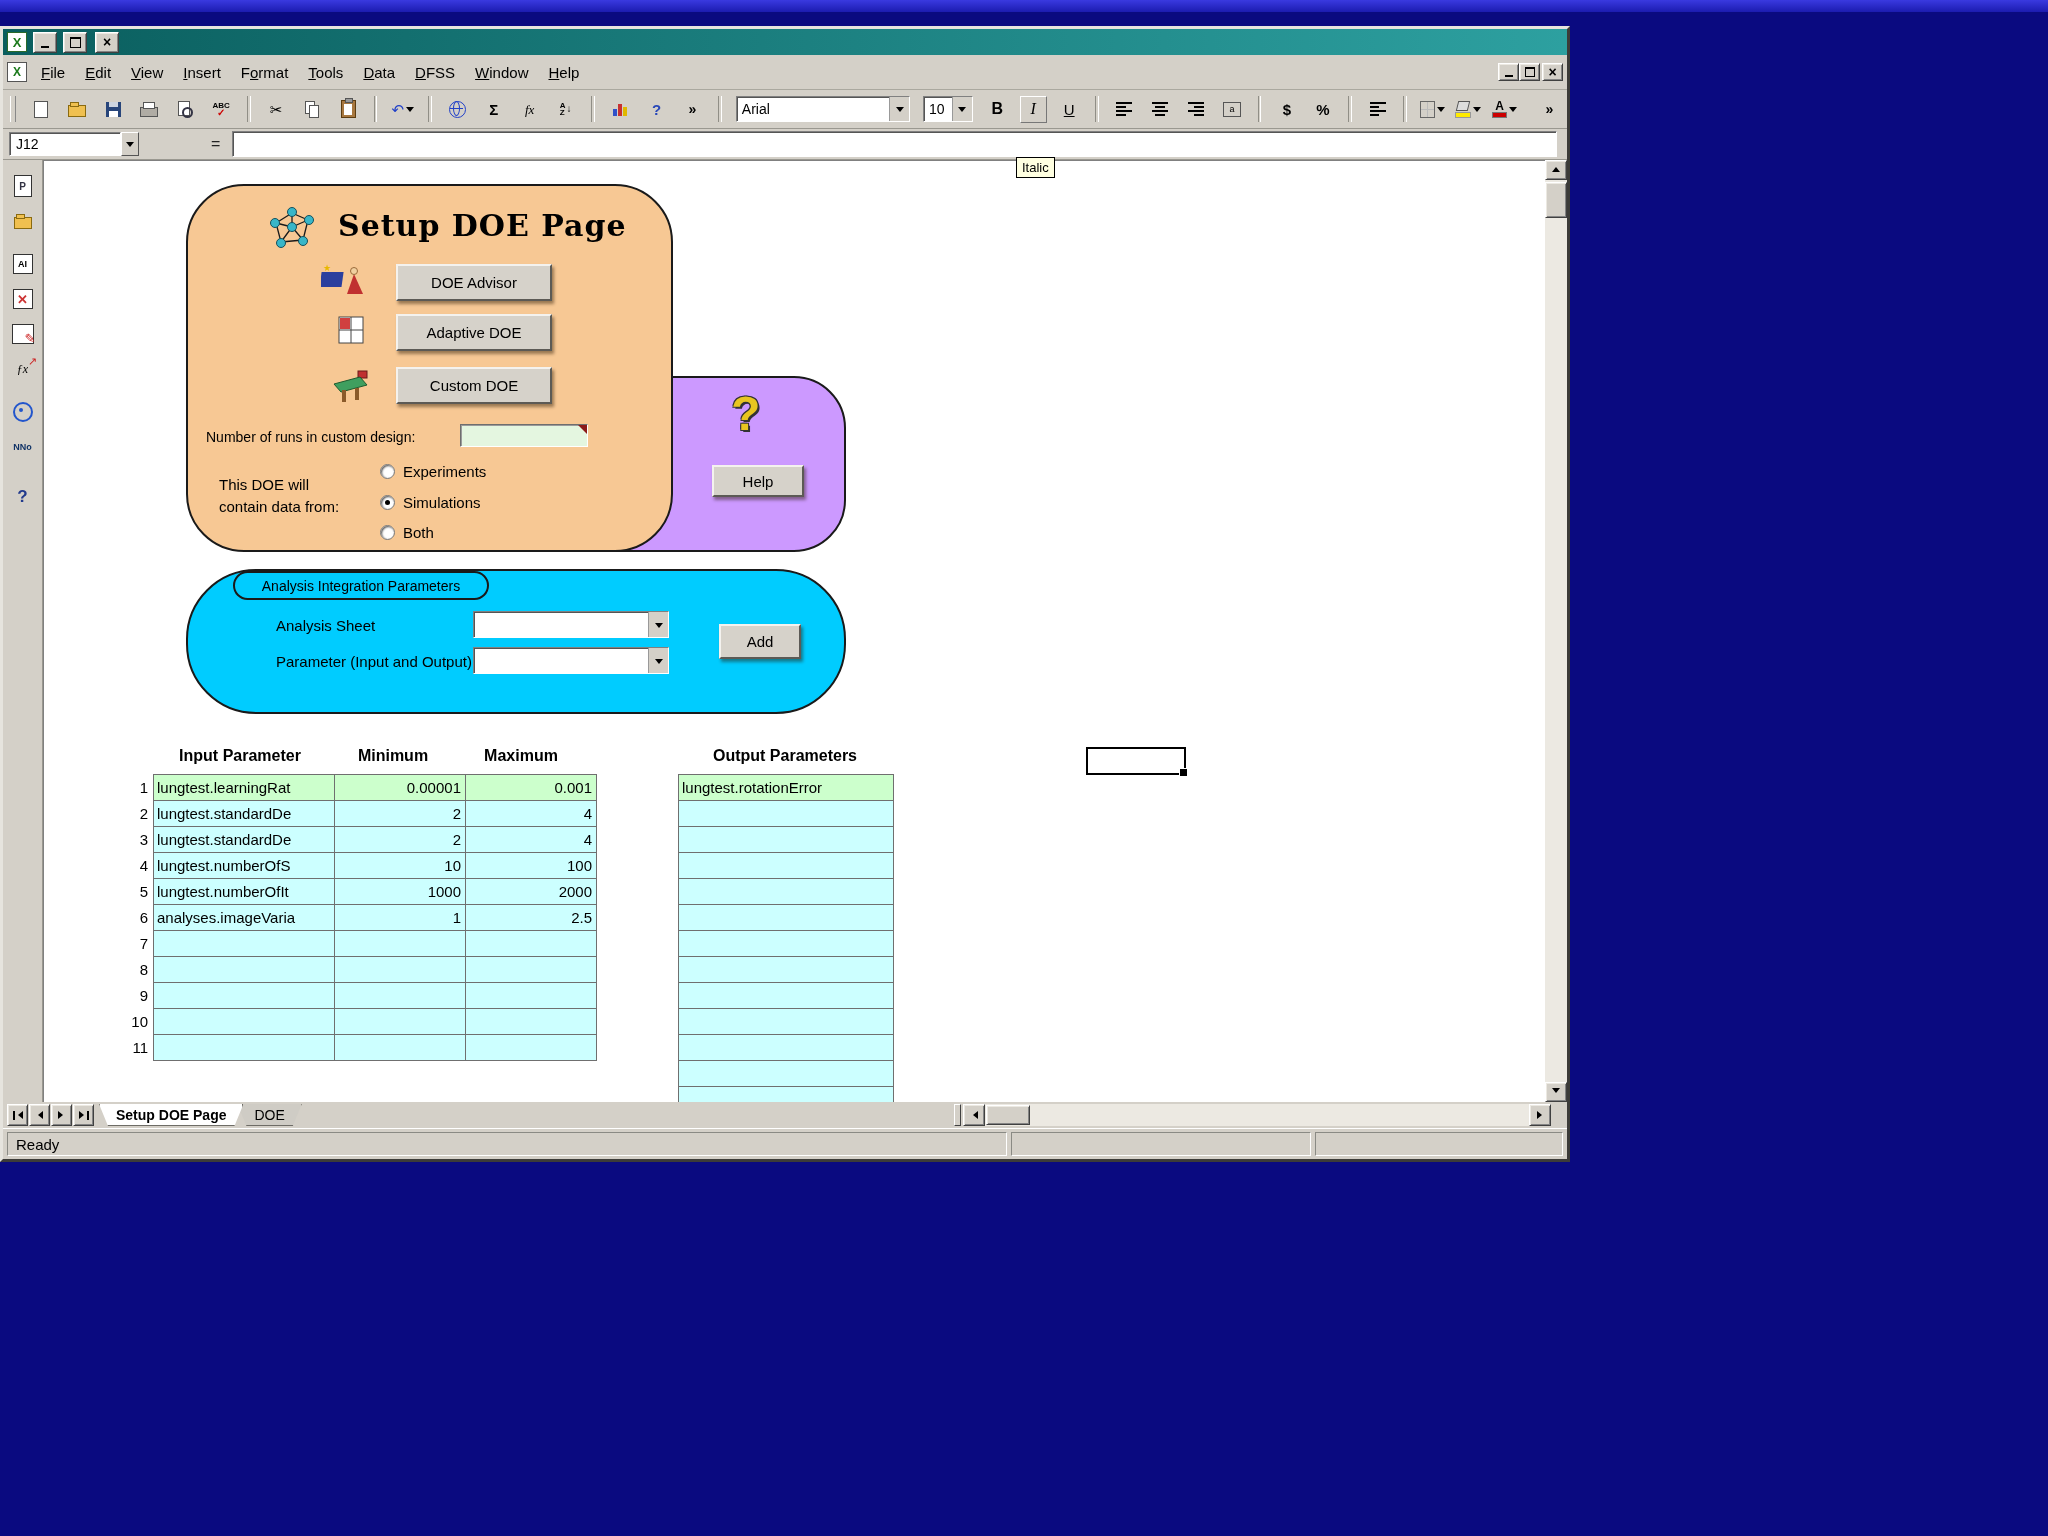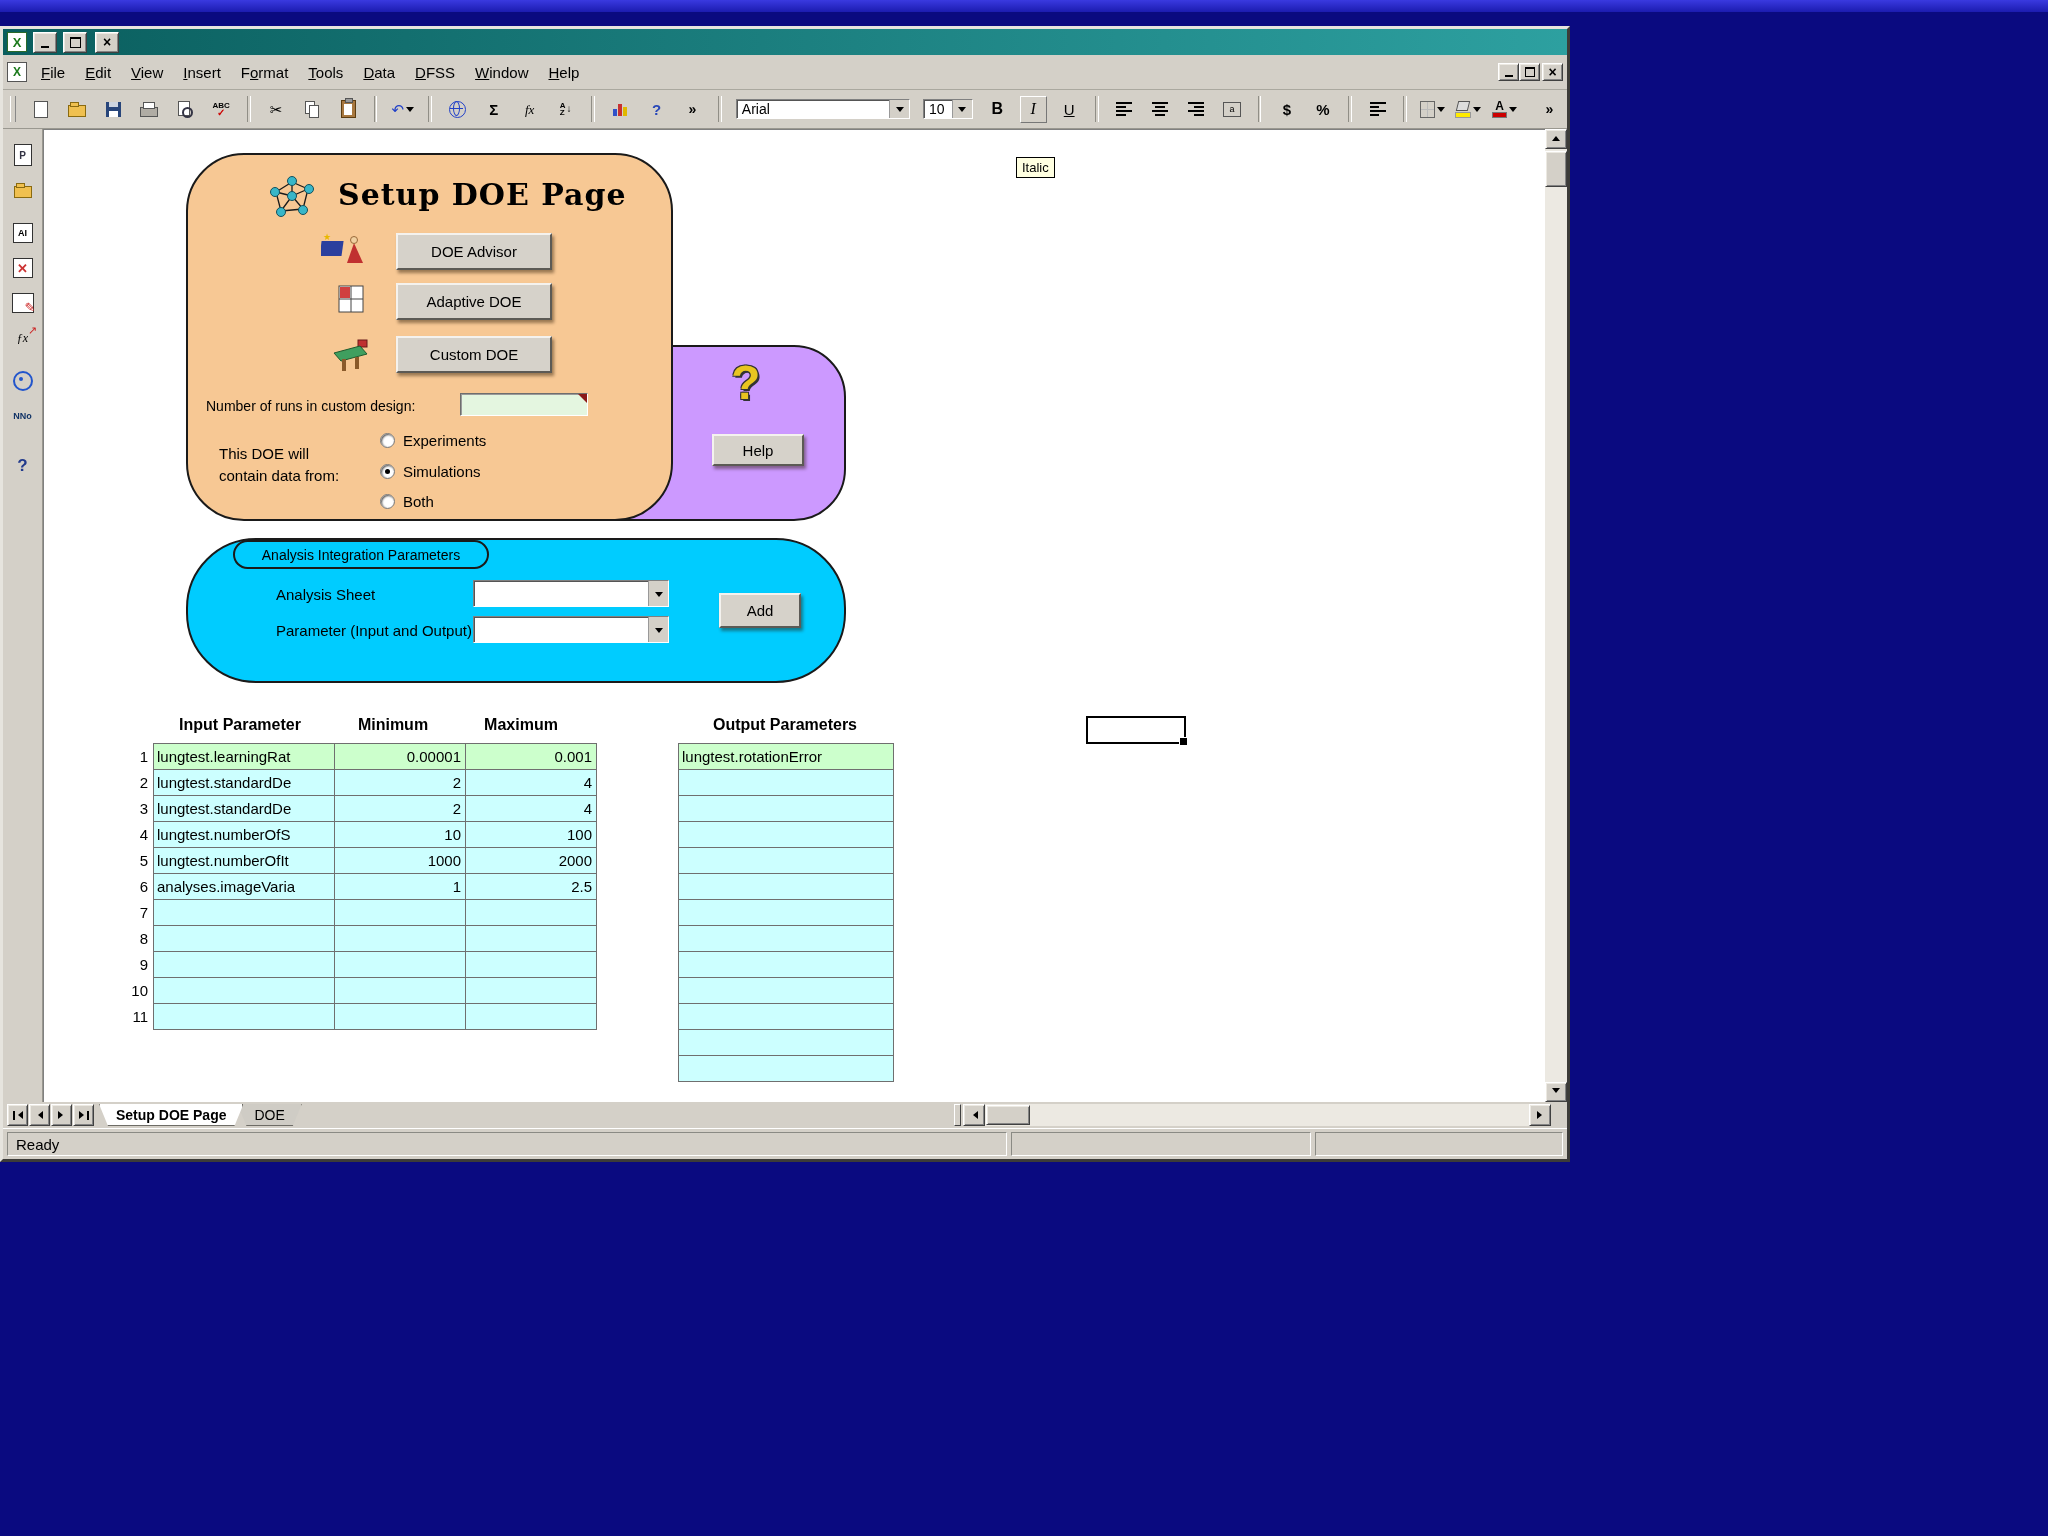--- a/index.html
+++ b/index.html
@@ -73,21 +73,21 @@
   .i-sort{display:flex;align-items:center;gap:1px;}
   .i-sort .az{display:flex;flex-direction:column;font-size:8px;font-weight:bold;line-height:7px;}
   .i-sort .dn{font-size:10px;line-height:1;}
   .i-chart{display:flex;align-items:flex-end;gap:1px;height:13px;}
   .i-chart i{display:block;width:4px;}
   .i-chart i:nth-child(1){height:7px;background:#3050c8;}
   .i-chart i:nth-child(2){height:12px;background:#c83030;}
   .i-chart i:nth-child(3){height:9px;background:#e0b800;}
   .i-q{font-size:15px;font-weight:bold;color:#2847b8;line-height:1;}
   .i-chev{font-size:14px;font-weight:bold;line-height:1;}
-  .combo{height:20px;background:#fff;border:1px solid;border-color:#808080 #fff #fff #808080;
+  .combo{height:26px;background:#fff;border:1px solid;border-color:#808080 #fff #fff #808080;
        box-shadow:inset 1px 1px 0 #555;display:flex;align-items:center;box-sizing:border-box;}
   .combo .val{flex:1;padding:0 5px;font-size:14px;white-space:nowrap;overflow:hidden;}
   .combo .cbtn{width:19px;height:100%;background:#d4d0c8;border-left:1px solid #999;
        display:flex;align-items:center;justify-content:center;}
   .fontcombo{width:190px;margin:0 2px;}
   .sizecombo{width:54px;margin:0 2px;}
   .t-b{font-weight:bold;font-size:16px;}
   .t-i{font-style:italic;font-size:16px;font-family:"Liberation Serif",serif;}
   .t-u{text-decoration:underline;font-size:15px;}
   .al{display:flex;flex-direction:column;gap:2px;width:16px;}
@@ -420,20 +420,30 @@
             <span class="st"></span>
           </span>
           <span class="tri-d"></span>
         </span>
       <span class="flex1"></span>
       <span class="tbtn">
           <span class="i-chev">»</span>
         </span>
     </div>
 
+    <div class="fbar">
+      <span class="namebox">
+          <span>J12</span>
+        </span>
+      <span class="nb-btn">
+          <span class="tri-d"></span>
+        </span>
+      <span class="eq">=</span>
+      <span class="fedit"></span>
+    </div>
 
     <div class="body">
 
       <div class="ltb">
         <span class="tbtn">
             <span class="d-page">P</span>
           </span>
         <span class="tbtn">
             <span class="i-folder"></span>
           </span>

